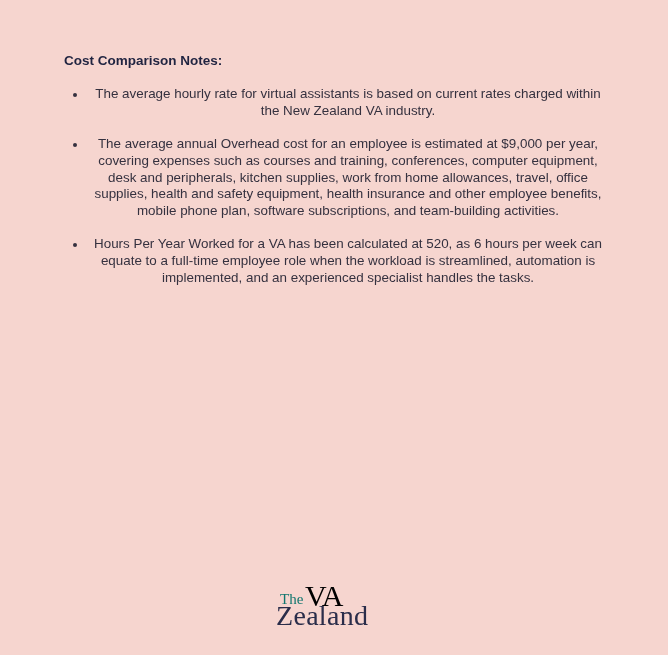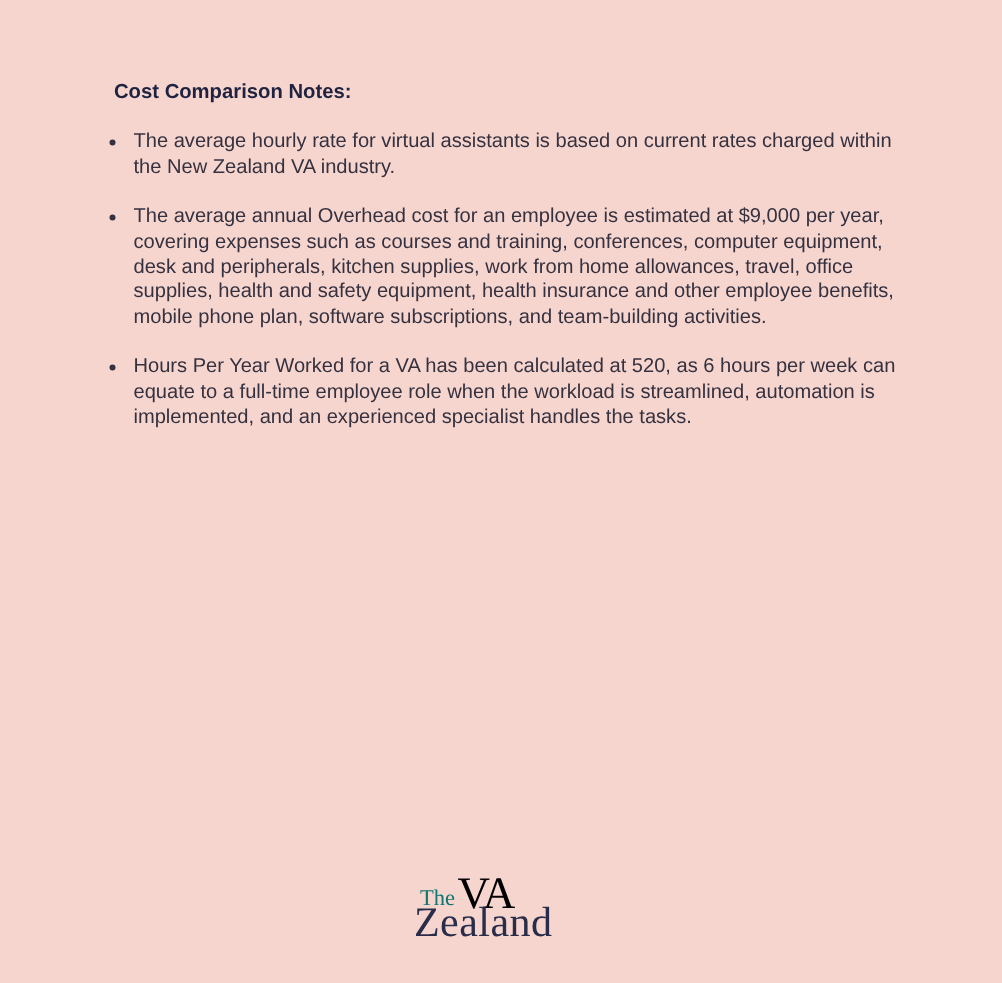--- a/index.html
+++ b/index.html
@@ -6,32 +6,33 @@
     body {
       width: 668px; height: 655px;
       background: #f6d5cf;
       position: relative;
       overflow: hidden;
       font-family: "Liberation Sans", sans-serif;
       color: #2f2b3a;
     }
     .heading {
       position: absolute;
-      left: 76px; top: 53px;
+      left: 64px; top: 53px;
       font-size: 13.5px;
       font-weight: bold;
       color: #1f2340;
       margin: 0;
     }
     ul.notes {
       position: absolute;
       left: 67px; top: 86px;
       width: 540px;
       margin: 0; padding: 0;
       list-style: none;
+      text-align: center;
     }
     ul.notes li {
       position: relative;
       padding-left: 22px;
       font-size: 13.4px;
       line-height: 16.8px;
       color: #35313f;
       margin-bottom: 16.4px;
     }
     ul.notes li .bullet {

